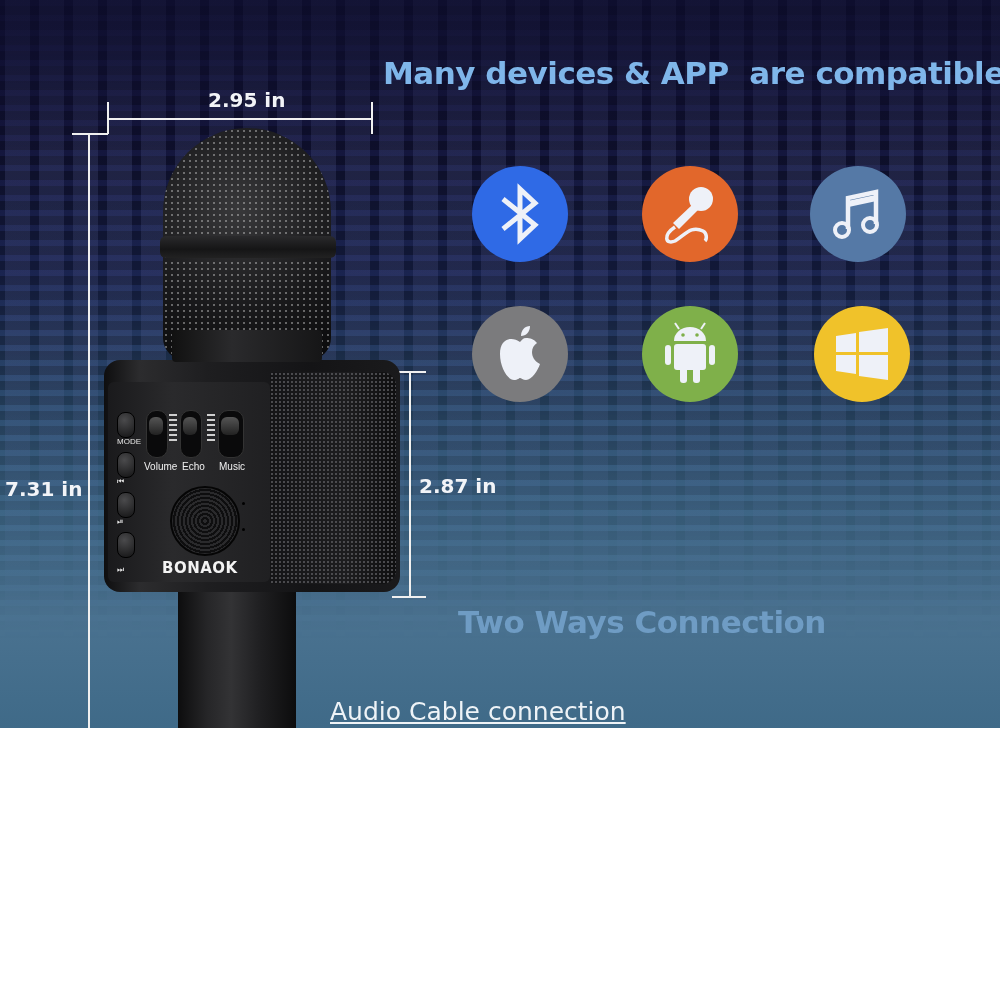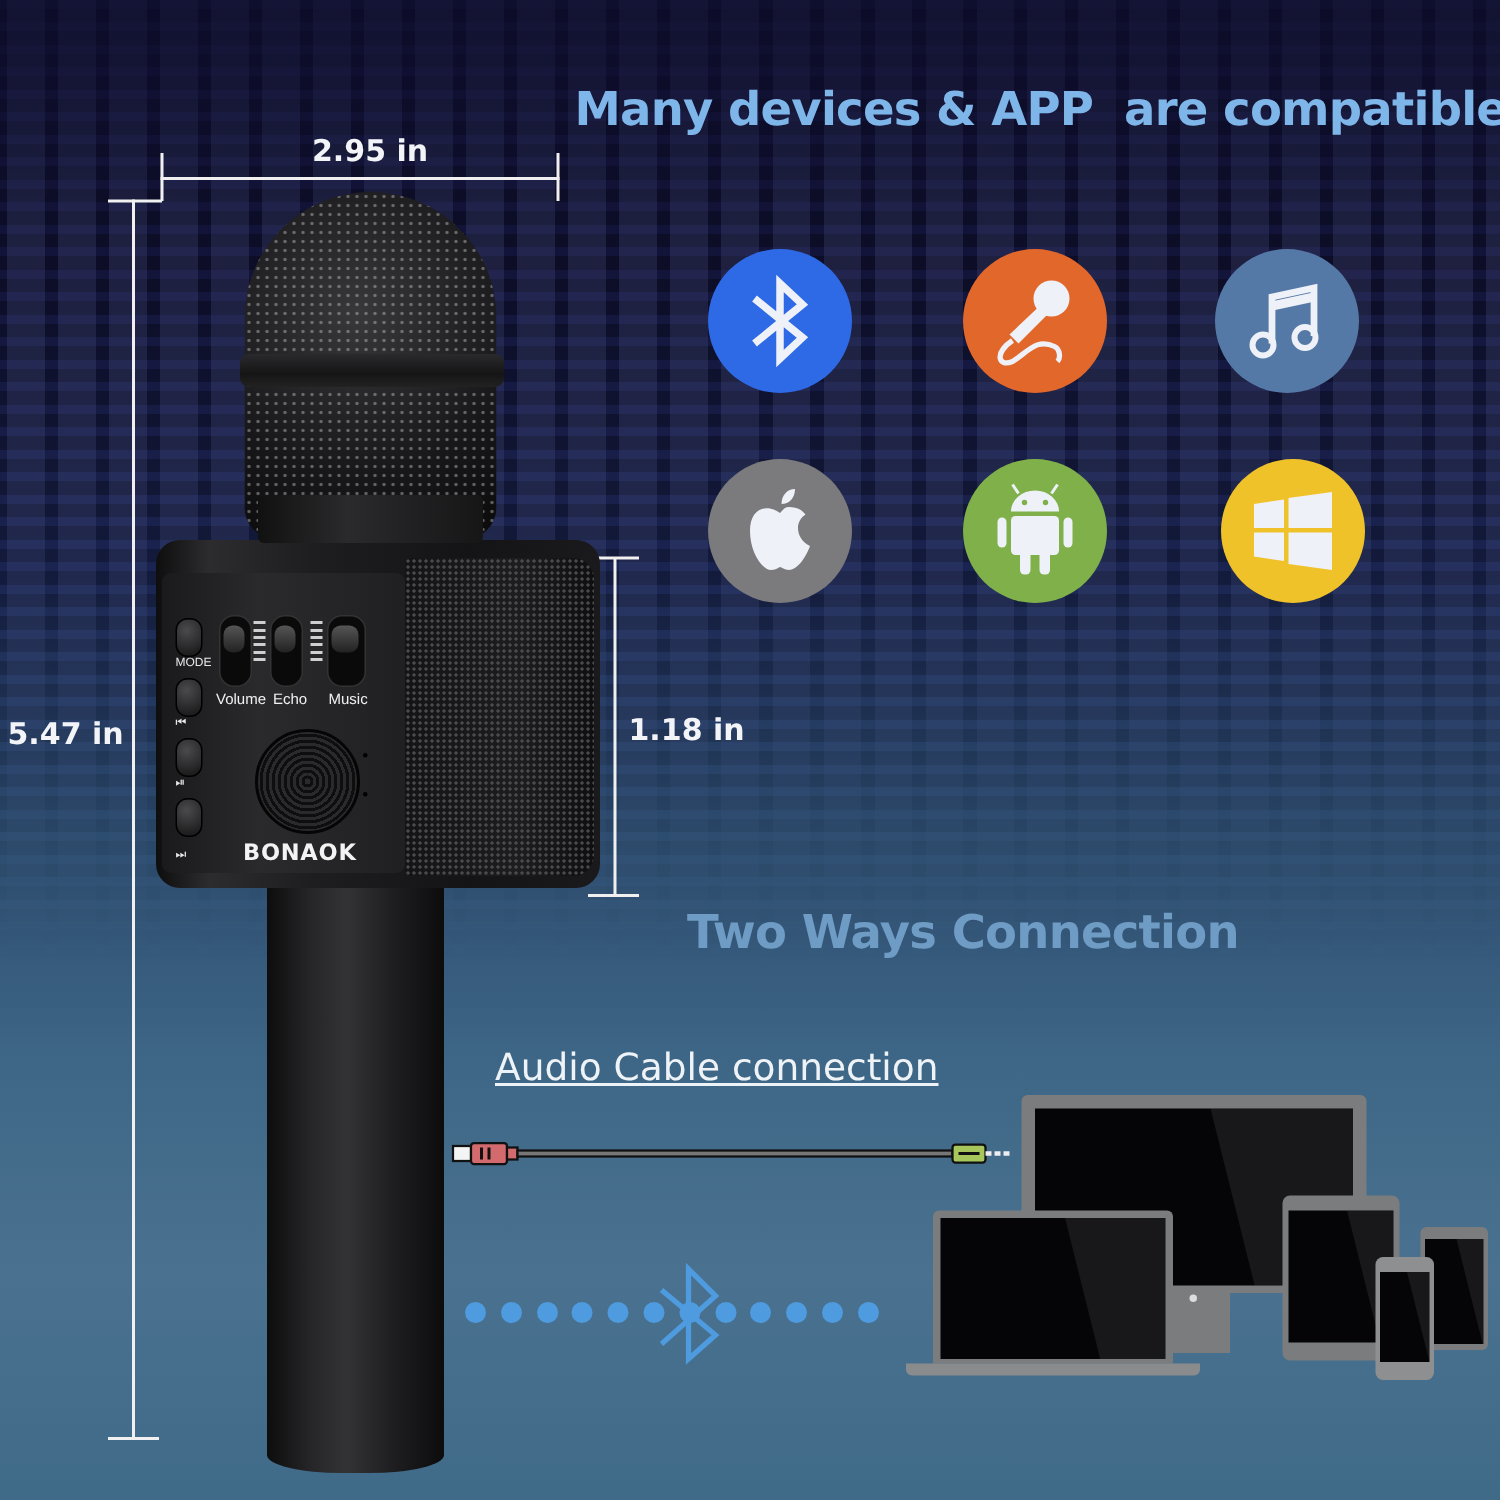--- a/index.html
+++ b/index.html
@@ -1,17 +1,17 @@
 <!DOCTYPE html>
 <html><head>
 <meta charset="utf-8">
 <style>
   html,body{margin:0;padding:0;}
   body{width:1000px;height:1000px;overflow:hidden;font-family:"DejaVu Sans",sans-serif;}
-  .stage{position:relative;width:1000px;height:1000px;overflow:hidden;
+  .stage{position:relative;width:1000px;height:728px;overflow:hidden;
     background:linear-gradient(180deg,#0e0e2e 0%,#13143a 18%,#1a2450 38%,#2c4b6e 55%,#3d6585 70%,#4a7290 85%,#3f6a88 100%);}
   
   .eq{position:absolute;left:0;top:0;width:1000px;height:640px;
     background-image:
       repeating-linear-gradient(90deg,rgba(0,0,0,0) 0 5px,rgba(120,130,190,0.18) 5px 30px,rgba(0,0,0,0) 30px 34px),
       repeating-linear-gradient(180deg,rgba(0,0,0,0) 0 6px,rgba(0,0,0,0.35) 6px 15px);
     -webkit-mask-image:linear-gradient(180deg,rgba(0,0,0,0.3) 5%,rgba(0,0,0,0.9) 25%,rgba(0,0,0,0.8) 55%,rgba(0,0,0,0) 100%);
     mask-image:linear-gradient(180deg,rgba(0,0,0,0.3) 5%,rgba(0,0,0,0.9) 25%,rgba(0,0,0,0.8) 55%,rgba(0,0,0,0) 100%);}
   .headline{position:absolute;left:383px;top:55px;font-family:"DejaVu Sans",sans-serif;font-weight:bold;font-size:31px;color:#7fb6ea;letter-spacing:-0.5px;white-space:pre;}
   .dim-label{position:absolute;color:#f2f4f8;font-weight:bold;font-size:20px;font-family:"DejaVu Sans",sans-serif;}
@@ -60,26 +60,26 @@
   <div class="headline">Many devices &amp; APP  are compatible</div>
 
   <div class="line" style="left:107px;top:118px;width:266px;height:2px;"></div>
   <div class="line" style="left:107px;top:102px;width:2px;height:32px;"></div>
   <div class="line" style="left:371px;top:102px;width:2px;height:32px;"></div>
   <div class="dim-label" style="left:208px;top:88px;text-align:center;">2.95 in</div>
 
   <div class="line" style="left:88px;top:133px;width:2px;height:826px;"></div>
   <div class="line" style="left:72px;top:133px;width:36px;height:2px;"></div>
   <div class="line" style="left:72px;top:958px;width:34px;height:2px;"></div>
-  <div class="dim-label" style="left:5px;top:477px;background:rgba(44,80,110,0.0);">5.47 in</div>
+  <div class="dim-label" style="left:5px;top:477px;background:rgba(44,80,110,0.0);">7.31 in</div>
 
   <div class="line" style="left:409px;top:372px;width:2px;height:225px;"></div>
   <div class="line" style="left:392px;top:371px;width:34px;height:2px;"></div>
   <div class="line" style="left:392px;top:596px;width:34px;height:2px;"></div>
-  <div class="dim-label" style="left:419px;top:474px;">1.18 in</div>
+  <div class="dim-label" style="left:419px;top:474px;">2.87 in</div>
 
   <div class="icon-circle" style="left:472px;top:166px;background:#2f6ae6;">
     <svg width="50" height="70" viewBox="0 0 50 70">
         <path d="M8 20 L40 46 L25 60 L25 10 L40 24 L8 50" fill="none" stroke="#eef1f8" stroke-width="5" stroke-linejoin="miter"></path>
       </svg>
   </div>
   <div class="icon-circle" style="left:642px;top:166px;background:#e2672b;">
     <svg width="70" height="70" viewBox="0 0 70 70">
       <ellipse cx="46" cy="20" rx="12" ry="12" fill="#eef1f8"></ellipse>
       <path d="M37 26 L18 44 L24 50 L43 31 Z" fill="#eef1f8"></path>

